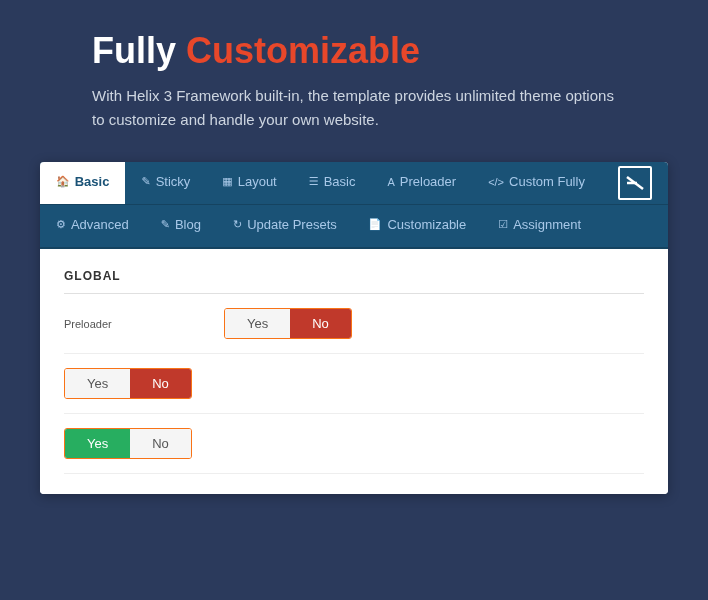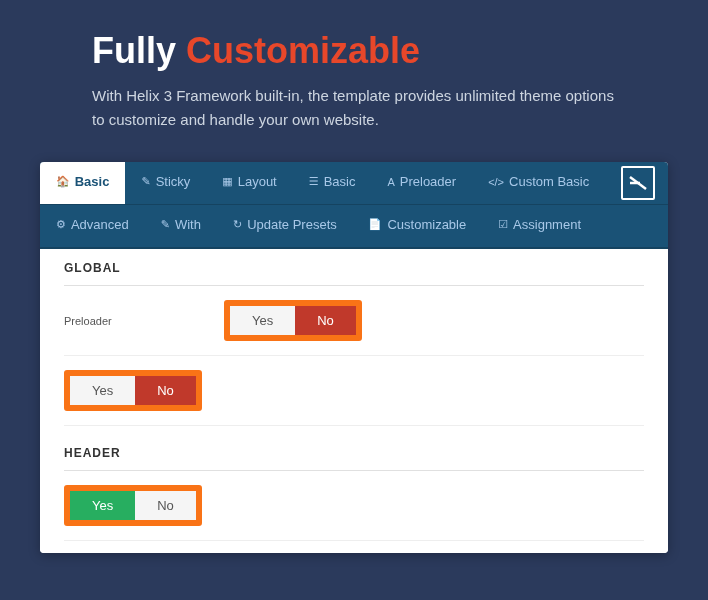--- a/index.html
+++ b/index.html
@@ -78,21 +78,21 @@
       border: 2px solid #fff;
       border-radius: 2px;
       width: 34px;
       height: 34px;
       display: flex;
       align-items: center;
       justify-content: center;
     }
     .helix-logo-box svg { width: 24px; height: 24px; }
     .content {
-      padding: 12px 24px;
+      padding: 20px 24px;
       background: #fff;
     }
     .section-label {
       font-size: 12px;
       font-weight: bold;
       color: #333;
       letter-spacing: 1px;
       padding-bottom: 10px;
       border-bottom: 1px solid #e0e0e0;
       margin-bottom: 0;
@@ -103,21 +103,21 @@
       padding: 14px 0;
       border-bottom: 1px solid #eee;
     }
     .setting-label {
       flex: 0 0 160px;
       font-size: 11px;
       color: #555;
     }
     .toggle-group {
       display: flex;
-      border: 6px solid #f97316;
+      border: 1px solid #f97316;
       border-radius: 3px;
       overflow: hidden;
       align-items: flex-end;
     }
     .toggle-btn {
       padding: 7px 22px;
       font-size: 13px;
       cursor: pointer;
       border: none;
       outline: none;
@@ -169,42 +169,42 @@
     <a class="tab">
       <span class="tab-icon">☰</span>
       <span>Basic</span>
     </a>
     <a class="tab">
       <span class="tab-icon">A</span>
       <span>Preloader</span>
     </a>
     <a class="tab">
       <span class="tab-icon">&lt;/&gt;</span>
-      <span>Custom Basic</span>
+      <span>Custom Fully</span>
     </a>
 
     <div class="helix-logo">
       <div class="helix-logo-box">
         <svg viewBox="0 0 24 24" fill="none" stroke="#fff" stroke-width="2.5">
           <line x1="4" y1="6" x2="20" y2="18"></line>
           <line x1="4" y1="12" x2="14" y2="12"></line>
         </svg>
       </div>
 
     </div>
   </div>
 
   <div class="tabs-row-2">
     <a class="tab">
       <span class="tab-icon">⚙</span>
       <span>Advanced</span>
     </a>
     <a class="tab">
       <span class="tab-icon">✎</span>
-      <span>With</span>
+      <span>Blog</span>
     </a>
     <a class="tab">
       <span class="tab-icon">↻</span>
       <span>Update Presets</span>
     </a>
     <a class="tab">
       <span class="tab-icon">📄</span>
       <span>Customizable</span>
     </a>
     <a class="tab">
@@ -225,21 +225,20 @@
       </div>
     </div>
 
     <div class="setting-row">
       <div class="toggle-group">
         <button class="toggle-btn yes">Yes</button>
         <button class="toggle-btn no-active">No</button>
       </div>
     </div>
 
-    <div class="section-label section-gap">HEADER</div>
 
     <div class="setting-row">
       <div class="toggle-group">
         <button class="toggle-btn yes-active">Yes</button>
         <button class="toggle-btn no">No</button>
       </div>
     </div>
 
   </div>
 </div>

